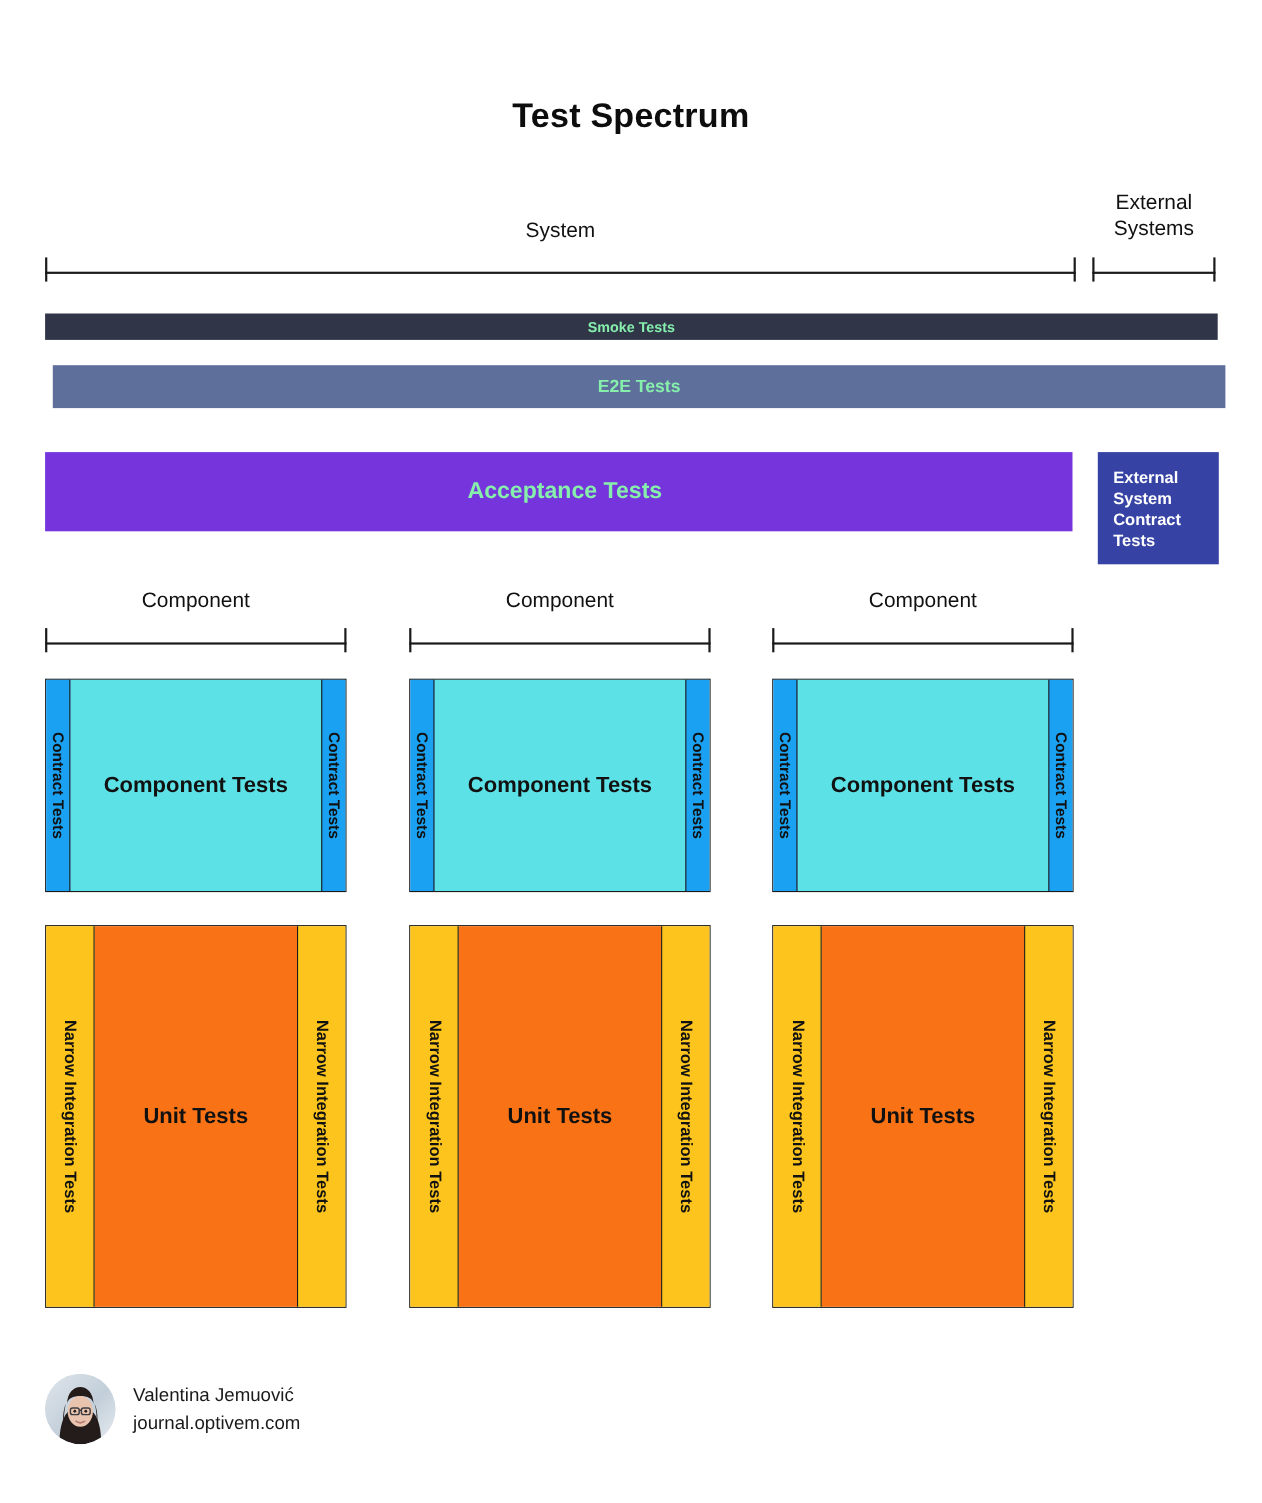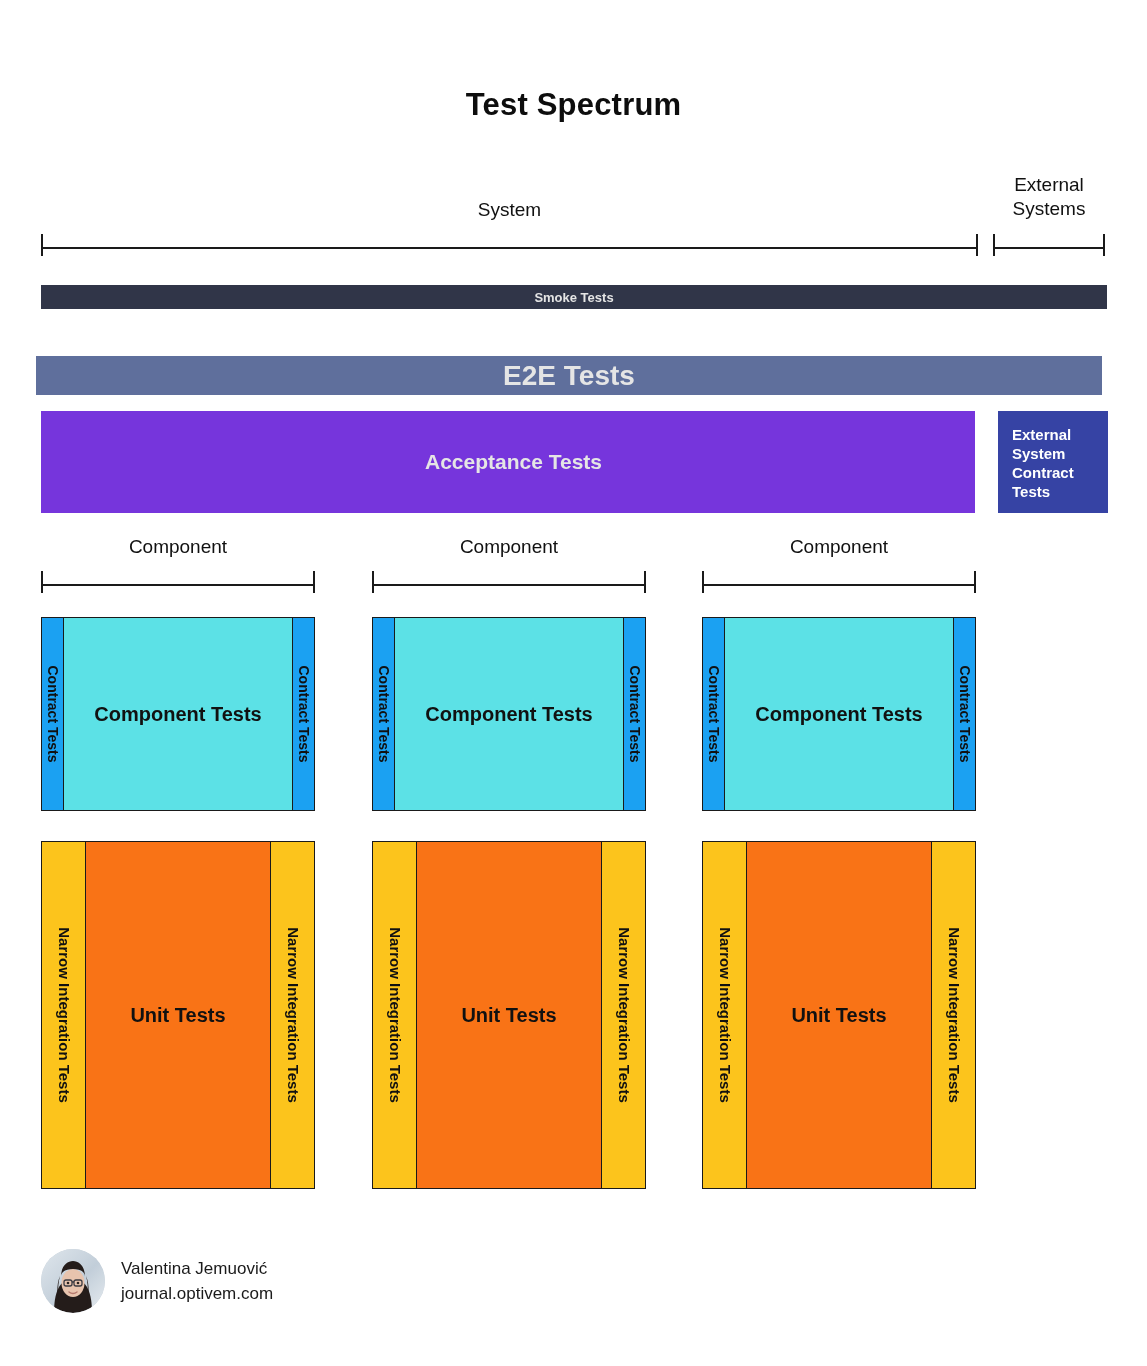--- a/index.html
+++ b/index.html
@@ -61,33 +61,33 @@
     color: #111;
     white-space: pre-line;
   }
 
   
   .barblock {
     position: absolute;
     display: flex;
     align-items: center;
     justify-content: center;
-    color: #e5e5e5;
+    color: #86efac;
     box-sizing: border-box;
   }
   .barblock.smoke {
     left: 41px; top: 285px; width: 1066px; height: 24px;
     font-size: 13px; font-weight: bold;
   }
   .barblock.e2e {
-    left: 36px; top: 332px; width: 1066px; height: 39px;
-    font-size: 28px; font-weight: bold; margin-top: 24px;
+    left: 48px; top: 332px; width: 1066px; height: 39px;
+    font-size: 16px; font-weight: bold;
   }
   .barblock.acceptance {
-    left: 41px; top: 411px; width: 934px; height: 102px;
+    left: 41px; top: 411px; width: 934px; height: 72px;
     font-size: 21px; font-weight: bold; padding-left: 11px;
   }
 
   .extcontract {
     position: absolute;
     left: 998px; top: 411px; width: 110px; height: 102px;
     box-sizing: border-box;
     padding: 14px 10px 0 14px;
     color: #ffffff;
     font-size: 15px;

